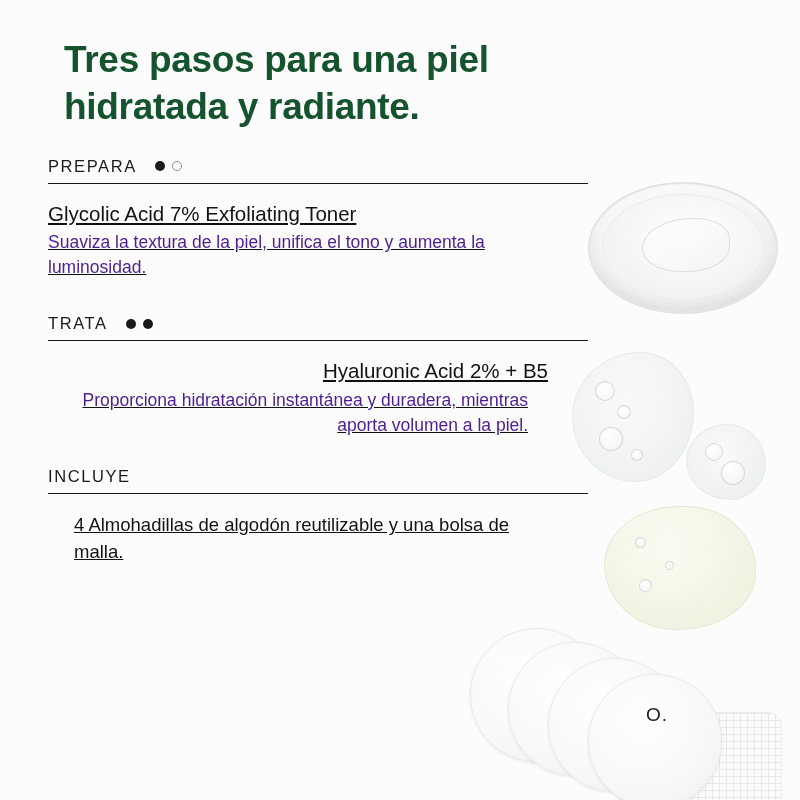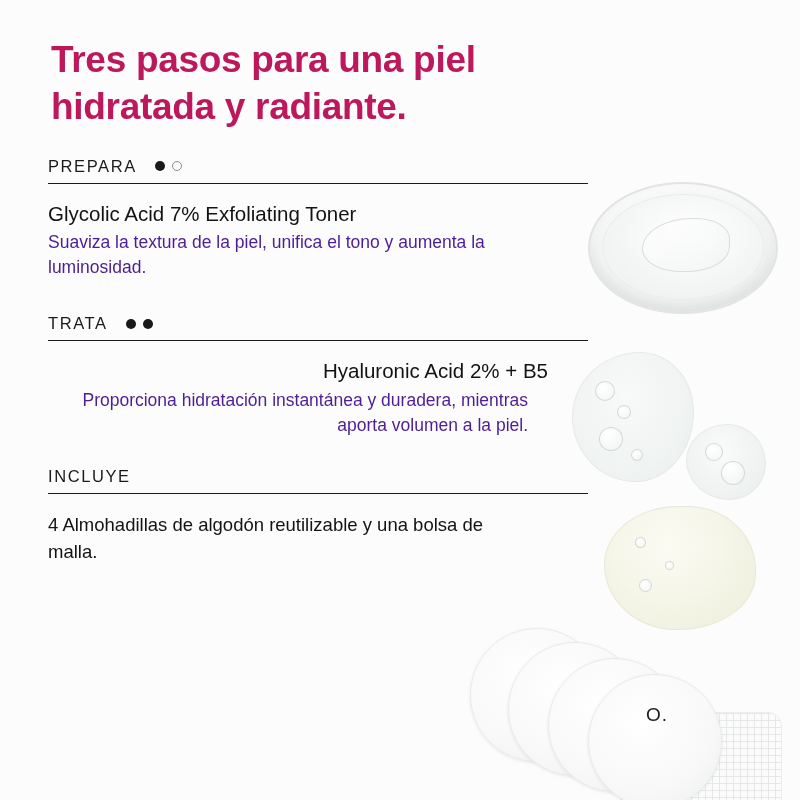--- a/index.html
+++ b/index.html
@@ -136,22 +136,22 @@
   .content {
     position: relative;
     z-index: 2;
     padding: 36px 48px 0 48px;
   }
   .headline {
     font-size: 37px;
     line-height: 1.28;
     font-weight: bold;
     letter-spacing: -0.3px;
-    color: #be185d;
-    margin: 0 0 22px 3px;
+    color: #14532d;
+    margin: 0 0 22px 16px;
     max-width: 560px;
   }
 
   .section {
     margin-top: 8px;
   }
   .section-header {
     display: flex;
     align-items: center;
     gap: 18px;
@@ -175,37 +175,38 @@
     height: 10px;
     border-radius: 50%;
     box-sizing: border-box;
   }
   .dot.filled { background: #1a1a1a; }
   .dot.hollow { background: transparent; border: 1.4px solid #8d8d8d; }
 
   .product {
     margin-top: 16px;
     max-width: 500px;
+    text-decoration: underline;
   }
   .product + .product { margin-top: 12px; }
   .product-name {
     font-size: 20.5px;
     color: #131313;
     margin: 0 0 3px 0;
     line-height: 1.35;
   }
   .product-desc {
     font-size: 17.5px;
     line-height: 1.42;
     color: #4c1d95;
     margin: 0;
     max-width: 480px;
   }
   .section.includes { margin-top: 30px; }
-  .includes .product { margin-top: 18px; }
+  .includes .product { margin-top: 18px; margin-left: 26px; }
   .includes .product-desc { font-size: 18.5px; color: #131313; }
   .sec-prepara { margin-top: 26px; }
   .sec-trata { margin-top: 34px; text-align: right; }
 </style>
 </head>
 <body>
 
 <div class="page">
 
   <div class="decor petri">

